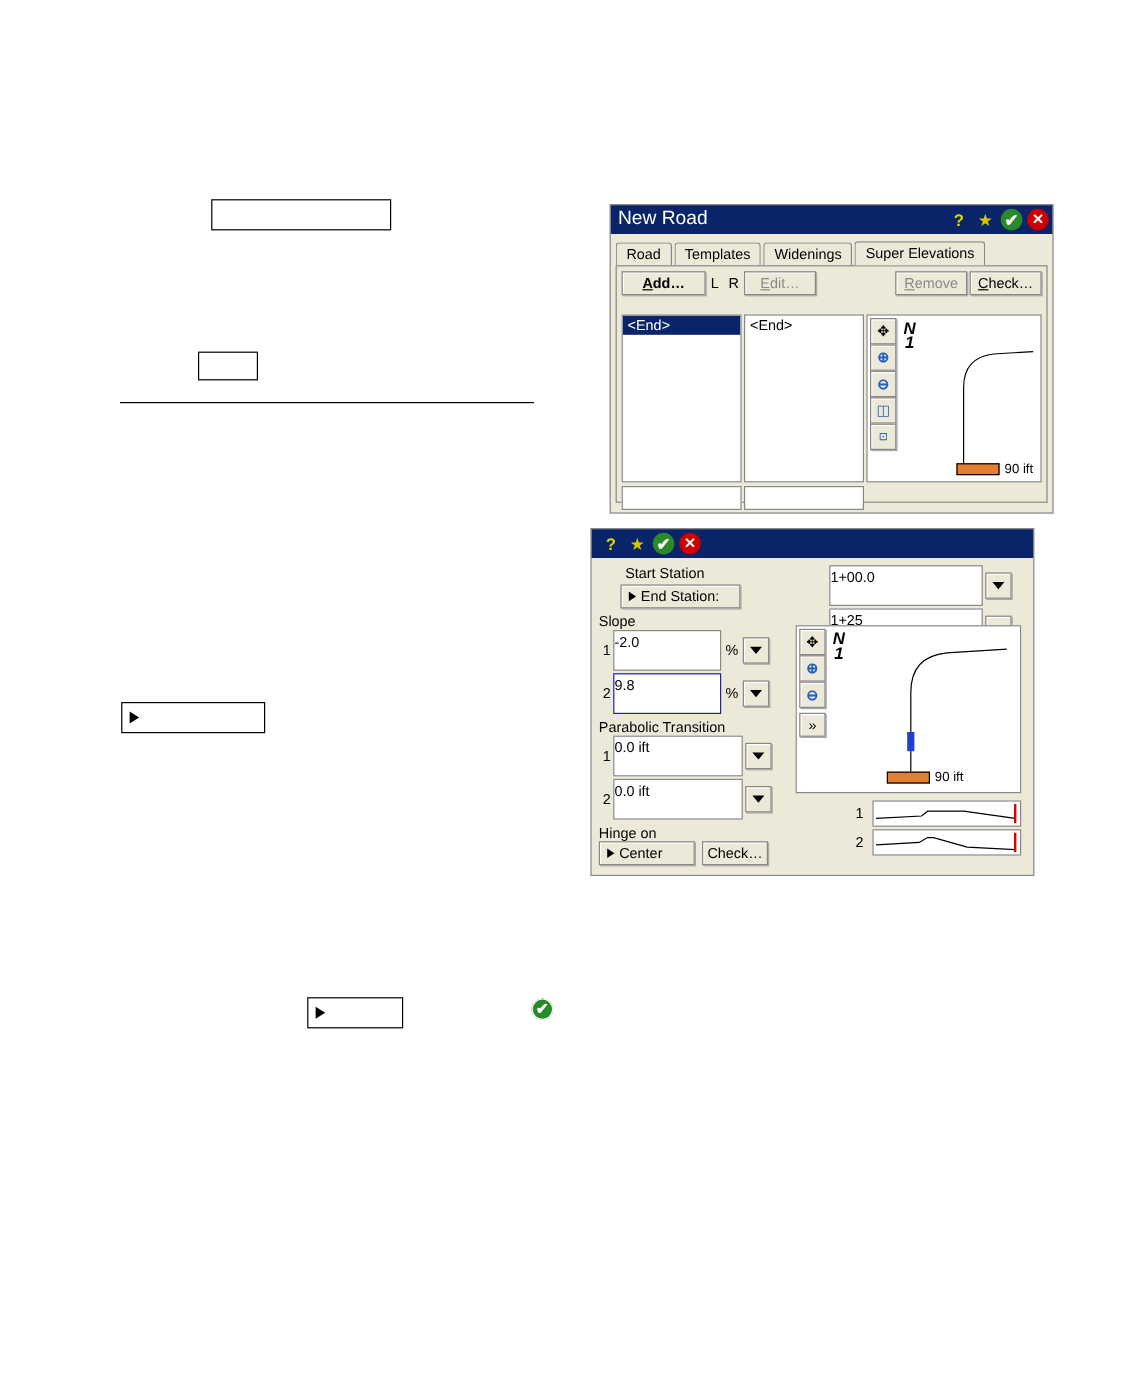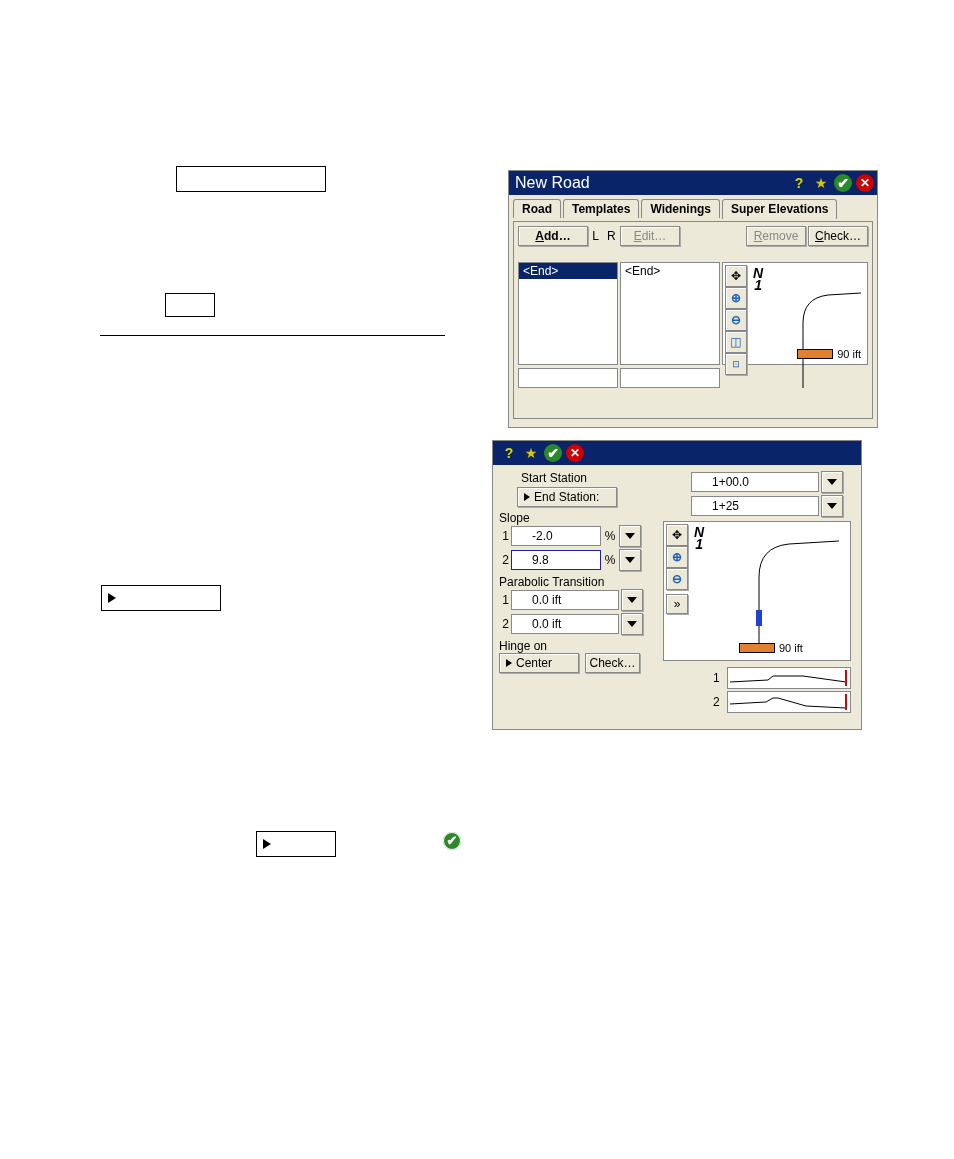--- a/index.html
+++ b/index.html
@@ -98,25 +98,24 @@
     width: 18px;
     height: 18px;
     font-size: 12px;
     line-height:18px;
     text-align:center;
     font-weight: bold;
   }
   
   .tabstrip {
     display: flex;
-    align-items: flex-start;
+    align-items: flex-end;
     height: 22px;
     margin: 4px 4px 0 4px;
     position: relative;
-    font-weight: bold;
   }
   .tab {
     border: 1px solid #888;
     border-bottom: none;
     background: #ece9d8;
     padding: 2px 8px;
     margin-right: 2px;
     font-size: 12px;
     border-top-left-radius: 3px;
     border-top-right-radius: 3px;
@@ -223,23 +222,23 @@
     height: 8px;
     background: #e08030;
     margin-right: 4px;
     border: 1px solid #000;
   }
   
   .field {
     border: 1px solid #888;
     background: #fff;
     font-size: 12px;
-    padding: 1px 20px;
-    box-sizing: border-box;
-    height: 20px;
+    padding: 1px 0;
+    box-sizing: border-box;
+    height: 34px;
     line-height: 16px;
   }
   .field.highlight {
     border: 1px solid #2020a0;
   }
   .dropdown-btn {
     width: 20px;
     height: 20px;
     border: 1px solid #888;
     background: #ece9d8;
@@ -350,21 +349,21 @@
         </div>
         <div style="flex:1;"></div>
         <div class="btn disabled" style="width:60px;">
           <span><span class="ul">R</span>emove</span>
         </div>
         <div class="btn" style="width:60px;">
           <span><span class="ul">C</span>heck…</span>
         </div>
       </div>
 
-      <div style="display:flex; gap:2px; height:103px;margin-top:16px;">
+      <div style="display:flex; gap:2px; height:140px;margin-top:16px;">
         <div class="listbox" style="width:100px;">
           <div class="item selected">&lt;End&gt;</div>
         </div>
         <div class="listbox" style="width:100px;">
           <div class="item">&lt;End&gt;</div>
         </div>
         <div class="preview" style="flex:1;">
           <div class="toolbar-vert">
             <div class="tbtn">✥</div>
             <div class="tbtn" style="color:#2060c0; font-weight:bold;">⊕</div>

